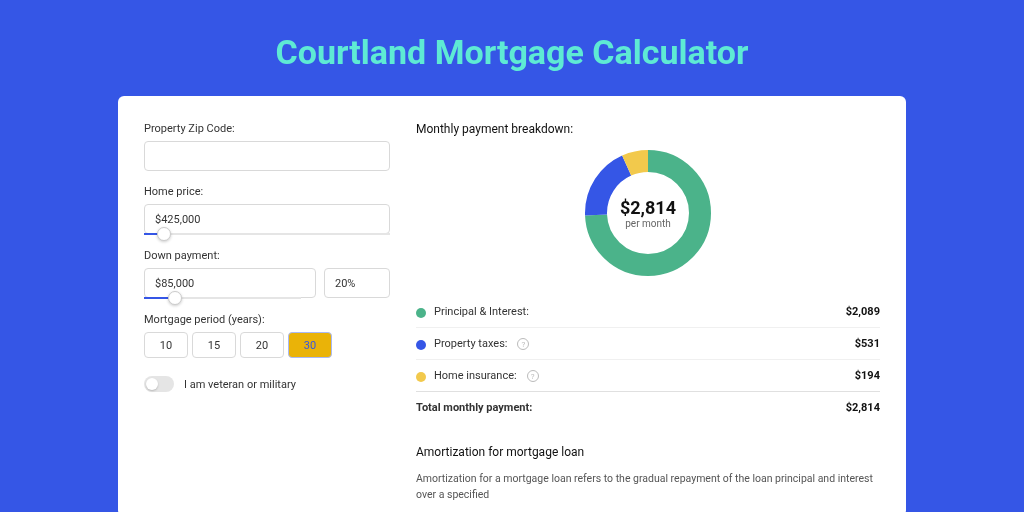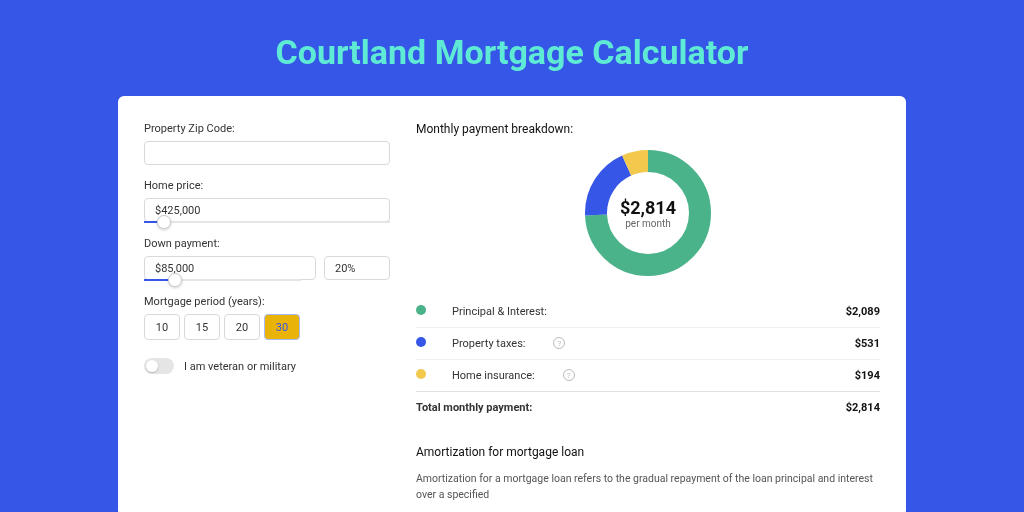--- a/index.html
+++ b/index.html
@@ -2,45 +2,45 @@
 <html><head>
 <meta charset="utf-8">
 <style>
   *{box-sizing:border-box;margin:0;padding:0;font-family:-apple-system,BlinkMacSystemFont,"Segoe UI",Roboto,Arial,sans-serif}
   body{background:#3556e6;width:1024px;height:512px;overflow:hidden}
   .hero-title{color:#5eead4;font-size:34px;font-weight:700;text-align:center;padding:32px 0 24px}
   .card{background:#fff;border-radius:6px;margin:0 auto;width:788px;height:420px;display:flex;padding:26px 26px 0 26px;gap:26px;overflow:hidden}
   .col-left{width:246px;flex-shrink:0}
   .col-right{flex:1;min-width:0}
   .lbl{font-size:11px;color:#333;margin-bottom:6px;display:block}
-  .field{width:100%;height:24px;border:1px solid #d9d9d9;border-radius:4px;padding:0 10px;font-size:11px;color:#333;background:#fff}
+  .field{width:100%;height:30px;border:1px solid #d9d9d9;border-radius:4px;padding:0 10px;font-size:11px;color:#333;background:#fff}
   .group{margin-bottom:14px;position:relative}
   .row2{display:flex;gap:8px}
   .row2 .field:first-child{flex:1}
   .row2 .field:last-child{width:66px}
   .slider-track{position:relative;height:2px;background:#e5e5e5;margin-top:-1px}
   .slider-fill{position:absolute;left:0;top:0;height:100%;background:#3556e6}
   .slider-thumb{position:absolute;top:50%;width:14px;height:14px;border-radius:50%;background:#fff;border:1px solid #ccc;box-shadow:0 1px 3px rgba(0,0,0,.2);transform:translate(-50%,-50%)}
   .periods{display:flex;gap:4px}
-  .period-btn{width:36px;height:26px;border:1px solid #d9d9d9;border-radius:4px;background:#fff;font-size:11px;color:#333;display:flex;align-items:center;justify-content:center;cursor:pointer}
+  .period-btn{width:44px;height:26px;border:1px solid #d9d9d9;border-radius:4px;background:#fff;font-size:11px;color:#333;display:flex;align-items:center;justify-content:center;cursor:pointer}
   .period-btn.active{background:#eab308;border-color:#a9b9f5;color:#3556e6;font-weight:400}
   .toggle-row{display:flex;align-items:center;gap:10px;margin-top:18px}
   .toggle{width:30px;height:16px;border-radius:10px;background:#e5e5e5;position:relative}
   .toggle::after{content:"";position:absolute;width:12px;height:12px;background:#fff;border-radius:50%;top:2px;left:2px;box-shadow:0 1px 2px rgba(0,0,0,.2)}
   .toggle-label{font-size:11px;color:#333}
   .section-title{font-size:12px;font-weight:400;color:#111;margin-bottom:12px}
   .donut-wrap{display:flex;justify-content:center;margin:6px 0 18px}
   .donut{position:relative;width:130px;height:130px}
   .donut svg{transform:rotate(-90deg)}
   .donut-center{position:absolute;inset:0;display:flex;flex-direction:column;align-items:center;justify-content:center}
   .donut-amount{font-size:18px;font-weight:700;color:#111}
   .donut-sub{font-size:10px;color:#666}
   .legend-row{display:flex;align-items:center;justify-content:space-between;padding:9px 0;border-bottom:1px solid #f0f0f0;font-size:11px}
   .legend-row:last-of-type{border-bottom:1px solid #14532d}
-  .legend-left{display:flex;align-items:flex-start;gap:26px;color:#333}
+  .legend-left{display:flex;align-items:flex-end;gap:8px;color:#333}
   .dot{width:10px;height:10px;border-radius:50%;flex-shrink:0}
   .info-icon{width:12px;height:12px;border:1px solid #bbb;border-radius:50%;display:inline-flex;align-items:center;justify-content:center;font-size:8px;color:#bbb;margin-left:2px}
   .legend-val{color:#111;font-weight:700}
   .legend-row.total{font-weight:700;border-top:1px solid #e0e0e0;border-bottom:none;margin-top:-1px}
   .legend-row.total .legend-val{font-weight:700}
   .amort-block{margin-top:22px}
   .amort-text{font-size:10.5px;color:#555;line-height:1.5;margin-top:10px}
 </style>
 </head>
 <body>

